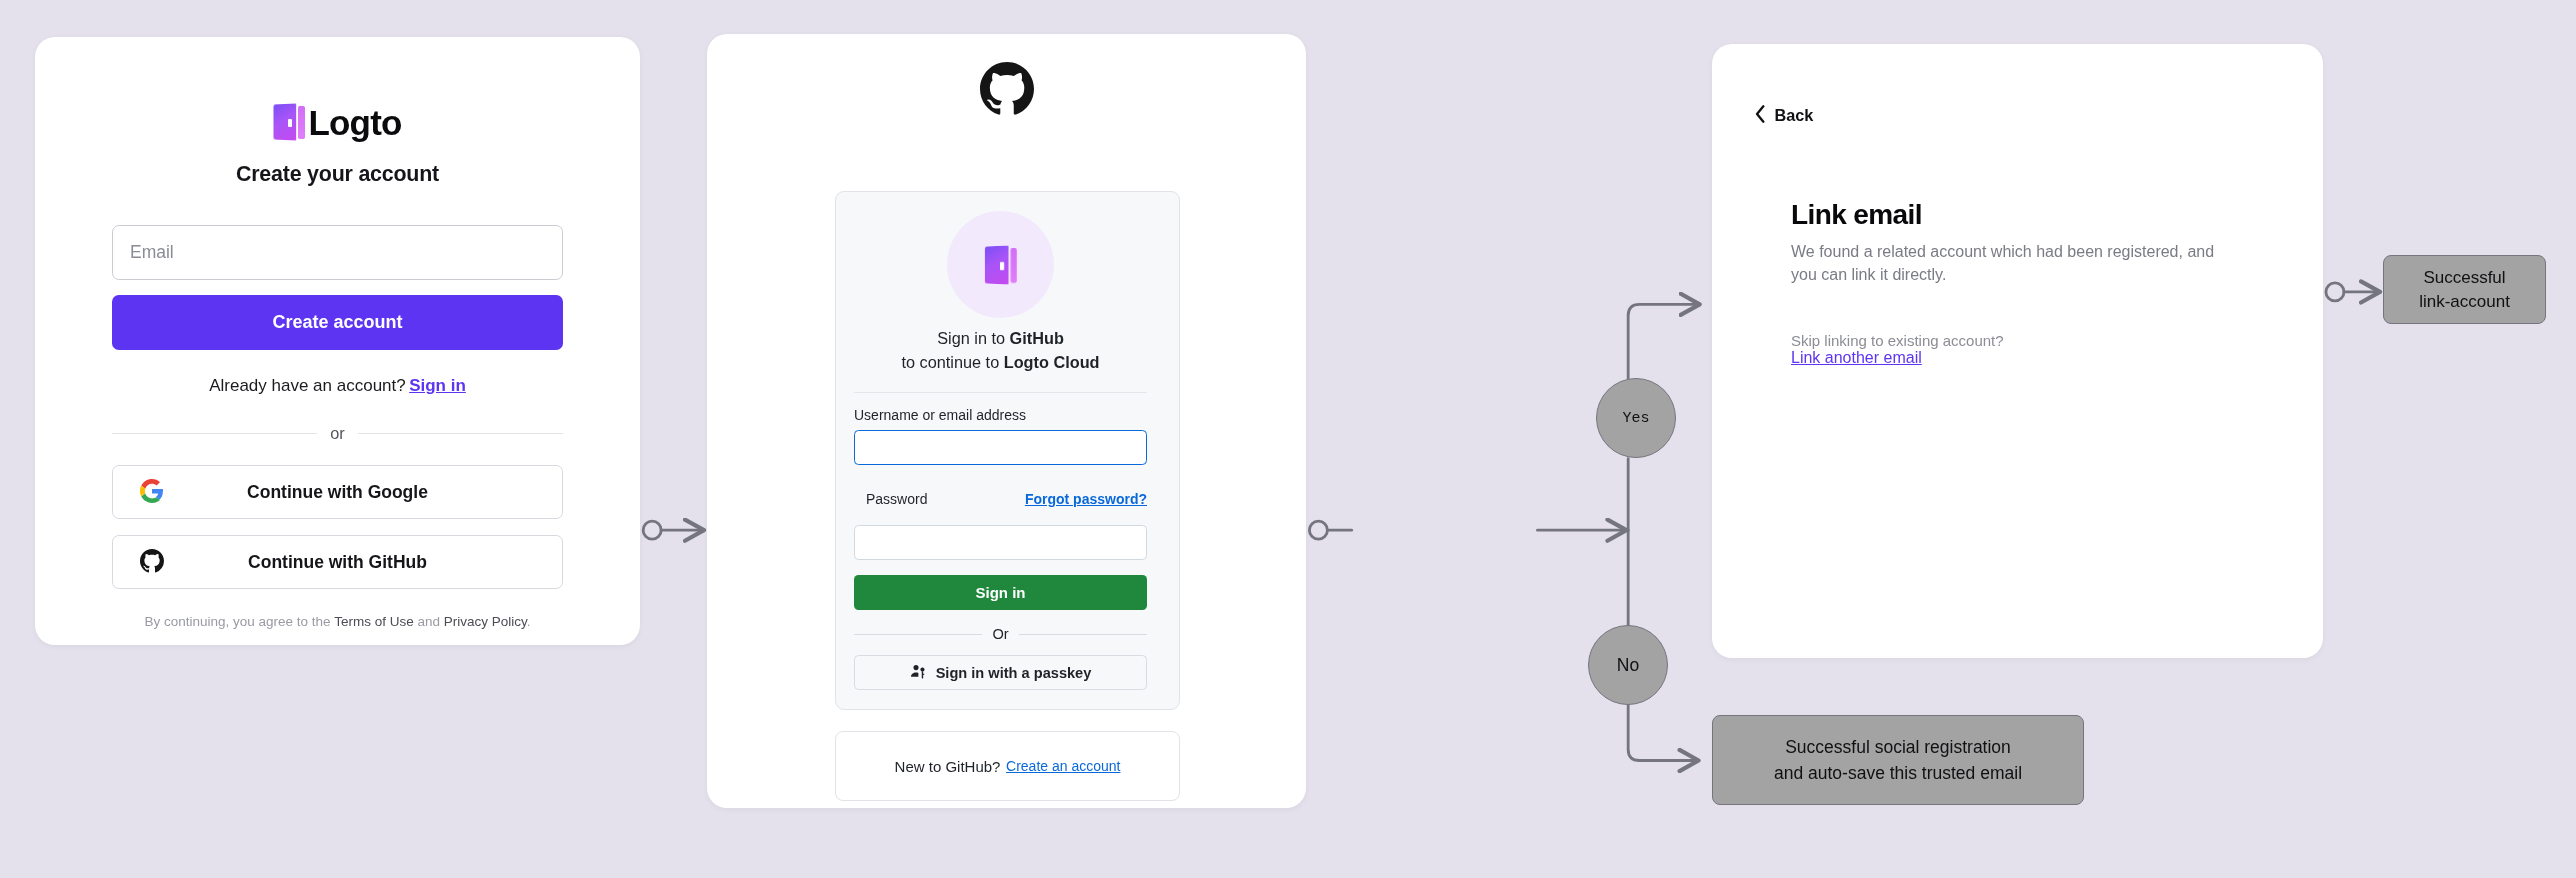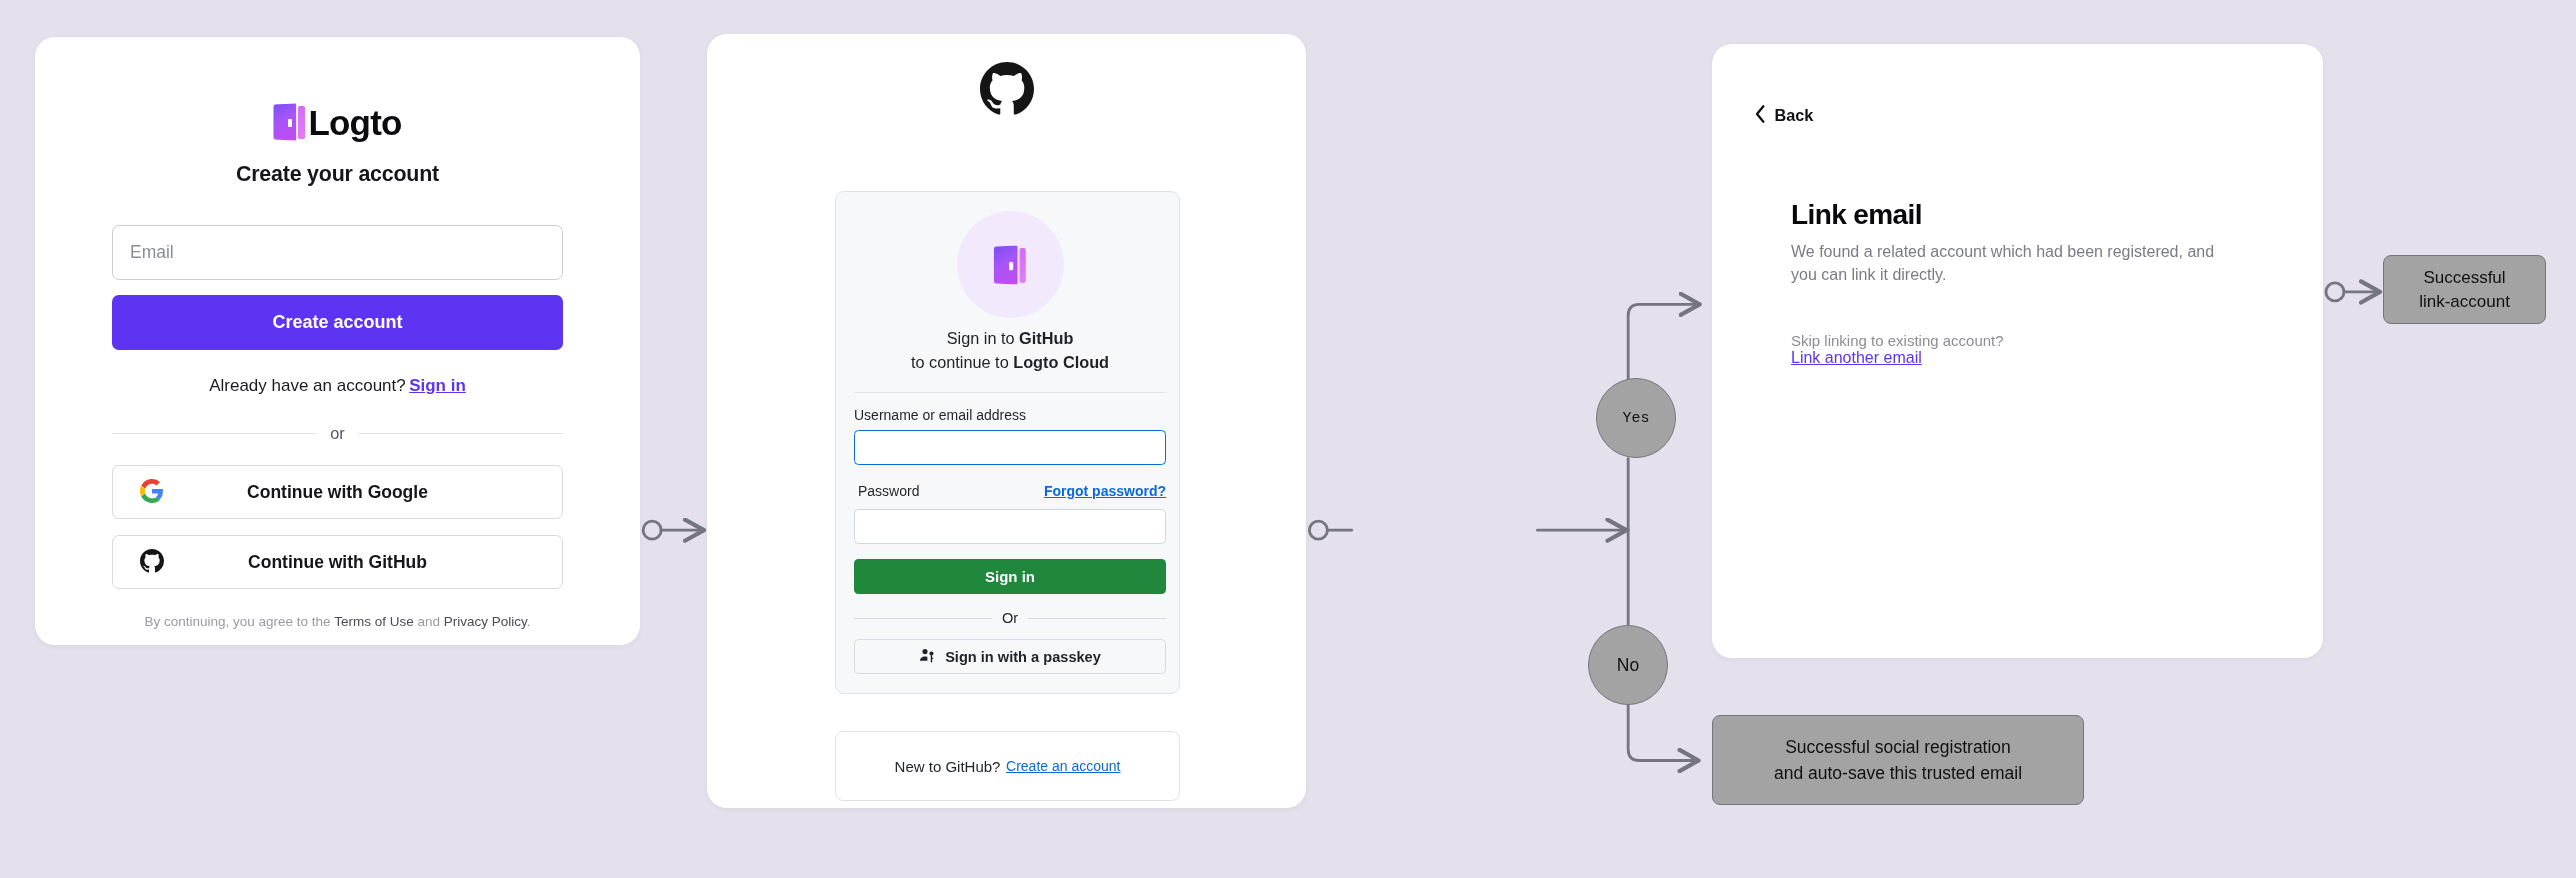--- a/index.html
+++ b/index.html
@@ -113,21 +113,21 @@
   .lg-terms b { color: #4c4d55; font-weight: 400; }
 
   
   #card-github { left: 707px; top: 34px; width: 599px; height: 774px; }
 
   .gh-logo { display: flex; justify-content: center; margin-top: 28px; }
 
   .gh-panel {
     position: absolute; left: 128px; top: 157px; width: 345px;
     background: #f6f8fa; border: 0.8px solid #e0e3e8; border-radius: 9px;
-    padding: 19px 13px 19px 18px;
+    padding: 19px 32px 19px 18px;
   }
   .gh-avatar-wrap { display: flex; justify-content: center; }
   .gh-avatar {
     width: 107px; height: 107px; border-radius: 50%;
     background: #f3e9fd;
     display: flex; align-items: center; justify-content: center;
   }
   .gh-avatar .logto-mark { transform: scale(1.05); }
   .gh-heading {
     margin-top: 8px; text-align: center;
@@ -344,21 +344,21 @@
           <span>to continue to </span><b>Logto Cloud</b>
         </div>
       </div>
 
       <div class="gh-sep"></div>
 
       <div class="gh-label">Username or email address</div>
       <div class="gh-input focused"></div>
 
       <div class="gh-labelrow" style="margin-top:13.5px;">
-        <span class="gh-label" style="margin:4px;">Password</span>
+        <span class="gh-label" style="margin:12px;">Password</span>
         <a class="gh-link" href="#">Forgot password?</a>
       </div>
       <div class="gh-input"></div>
 
       <button class="gh-signin">Sign in</button>
 
       <div class="gh-or">
         <div class="rule"></div>
         <div class="txt">Or</div>
         <div class="rule"></div>

